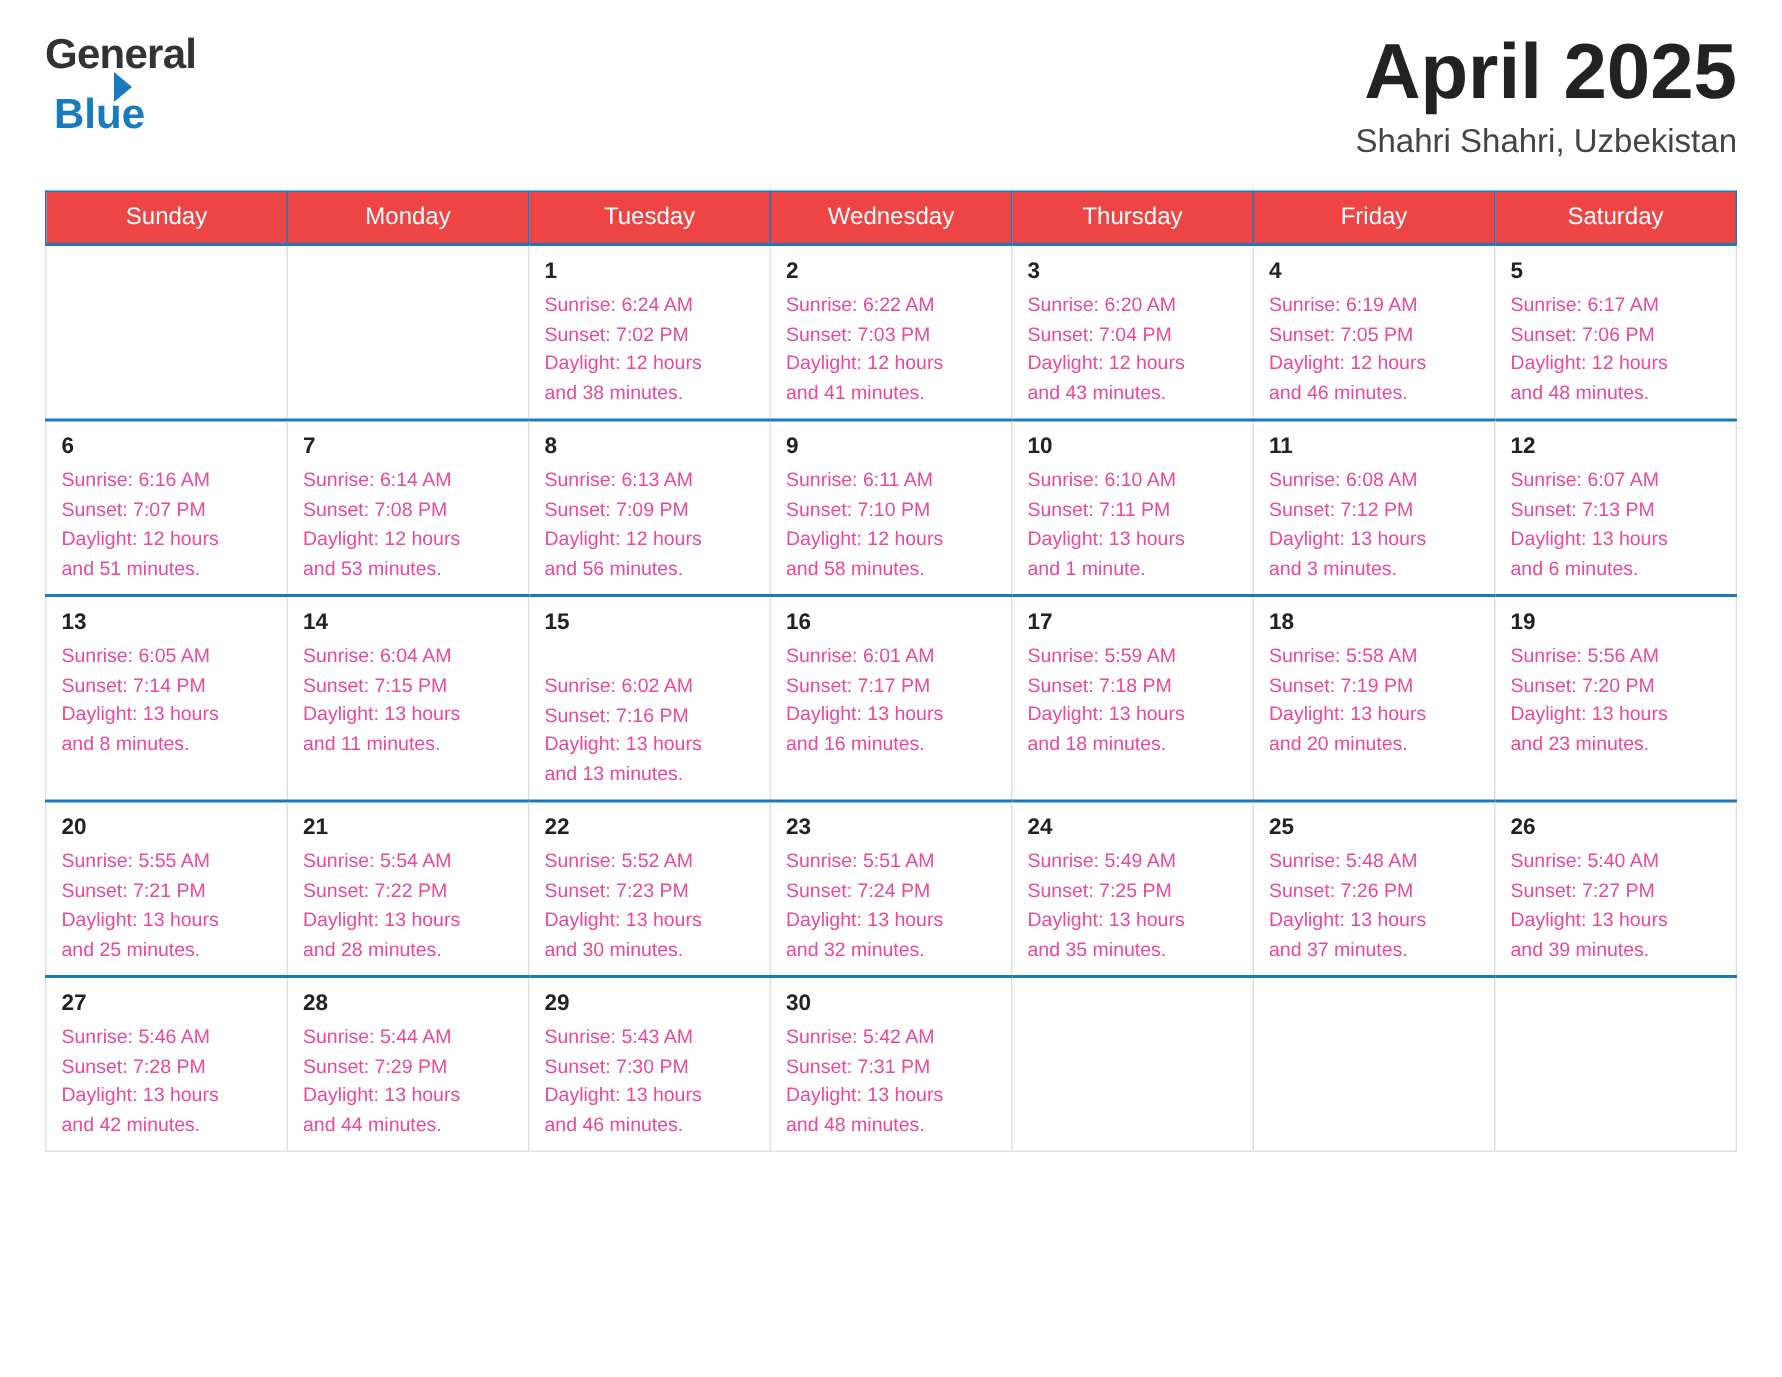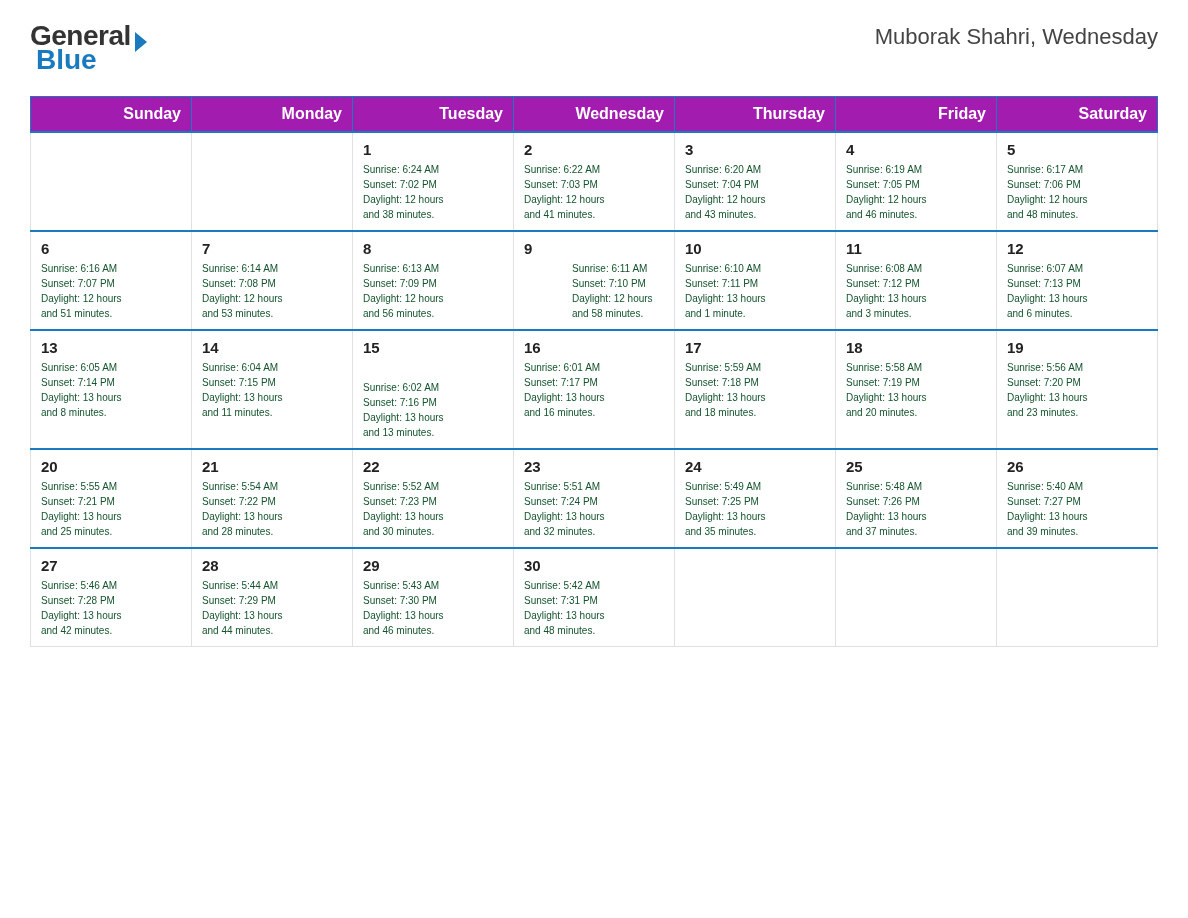--- a/index.html
+++ b/index.html
@@ -20,21 +20,22 @@
       display: flex;
       flex-direction: column;
       align-items: flex-start;
     }
     .logo-general {
       font-size: 28px;
       font-weight: bold;
       color: #333;
       letter-spacing: -0.5px;
       display: flex;
-      align-items: flex-end;
+      align-items: center;
+      flex-direction: column;
     }
     .logo-triangle {
       width: 0;
       height: 0;
       border-left: 12px solid #1a7abf;
       border-top: 10px solid transparent;
       border-bottom: 10px solid transparent;
       margin-left: 4px;
       margin-top: -4px;
     }
@@ -57,26 +58,26 @@
     .location {
       font-size: 22px;
       color: #444;
       margin-top: 4px;
     }
     .calendar {
       width: 100%;
       border-collapse: collapse;
     }
     .calendar th {
-      background-color: #a21caf;
+      background-color: #ef4444;
       color: #fff;
       font-size: 16px;
-      font-weight: bold;
+      font-weight: normal;
       padding: 8px 10px;
-      text-align: right;
+      text-align: center;
       border: 1px solid #1a7abf;
     }
     .calendar td {
       vertical-align: top;
       padding: 8px 10px;
       border: 1px solid #ccc;
       width: calc(100% / 7);
       min-height: 110px;
       font-size: 13px;
       color: #333;
@@ -88,41 +89,42 @@
       border-right: 1px solid #e0e0e0;
     }
     .day-num {
       font-size: 15px;
       font-weight: bold;
       color: #222;
       display: block;
       margin-bottom: 4px;
     }
     .day-info {
-      font-size: 10px;
-      color: #14532d;
+      font-size: 13px;
+      color: #ec4899;
       line-height: 1.5;
     }
     .empty-cell {
       background: #fff;
     }
   </style>
 </head>
 <body>
 
 <div class="header">
   <div class="logo">
     <div class="logo-general">
       <span>General</span>
       <div class="logo-triangle"></div>
     </div>
     <div class="logo-blue">Blue</div>
   </div>
   <div class="title-block">
-    <div class="location">Muborak Shahri, Wednesday</div>
+    <div class="month-year">April 2025</div>
+    <div class="location">Shahri Shahri, Uzbekistan</div>
   </div>
 </div>
 
 <table class="calendar">
   <thead>
     <tr>
     <th>Sunday</th>
         <th>Monday</th>
         <th>Tuesday</th>
         <th>Wednesday</th>
@@ -188,21 +190,21 @@
         </td>
         <td>
           <span class="day-num">8</span>
           <div class="day-info" style="white-space: pre-line;">Sunrise: 6:13 AM
 Sunset: 7:09 PM
 Daylight: 12 hours
 and 56 minutes.</div>
         </td>
         <td>
           <span class="day-num">9</span>
-          <div class="day-info" style="white-space: pre-line; margin-left: 48px;">Sunrise: 6:11 AM
+          <div class="day-info" style="white-space: pre-line;">Sunrise: 6:11 AM
 Sunset: 7:10 PM
 Daylight: 12 hours
 and 58 minutes.</div>
         </td>
         <td>
           <span class="day-num">10</span>
           <div class="day-info" style="white-space: pre-line;">Sunrise: 6:10 AM
 Sunset: 7:11 PM
 Daylight: 13 hours
 and 1 minute.</div>

